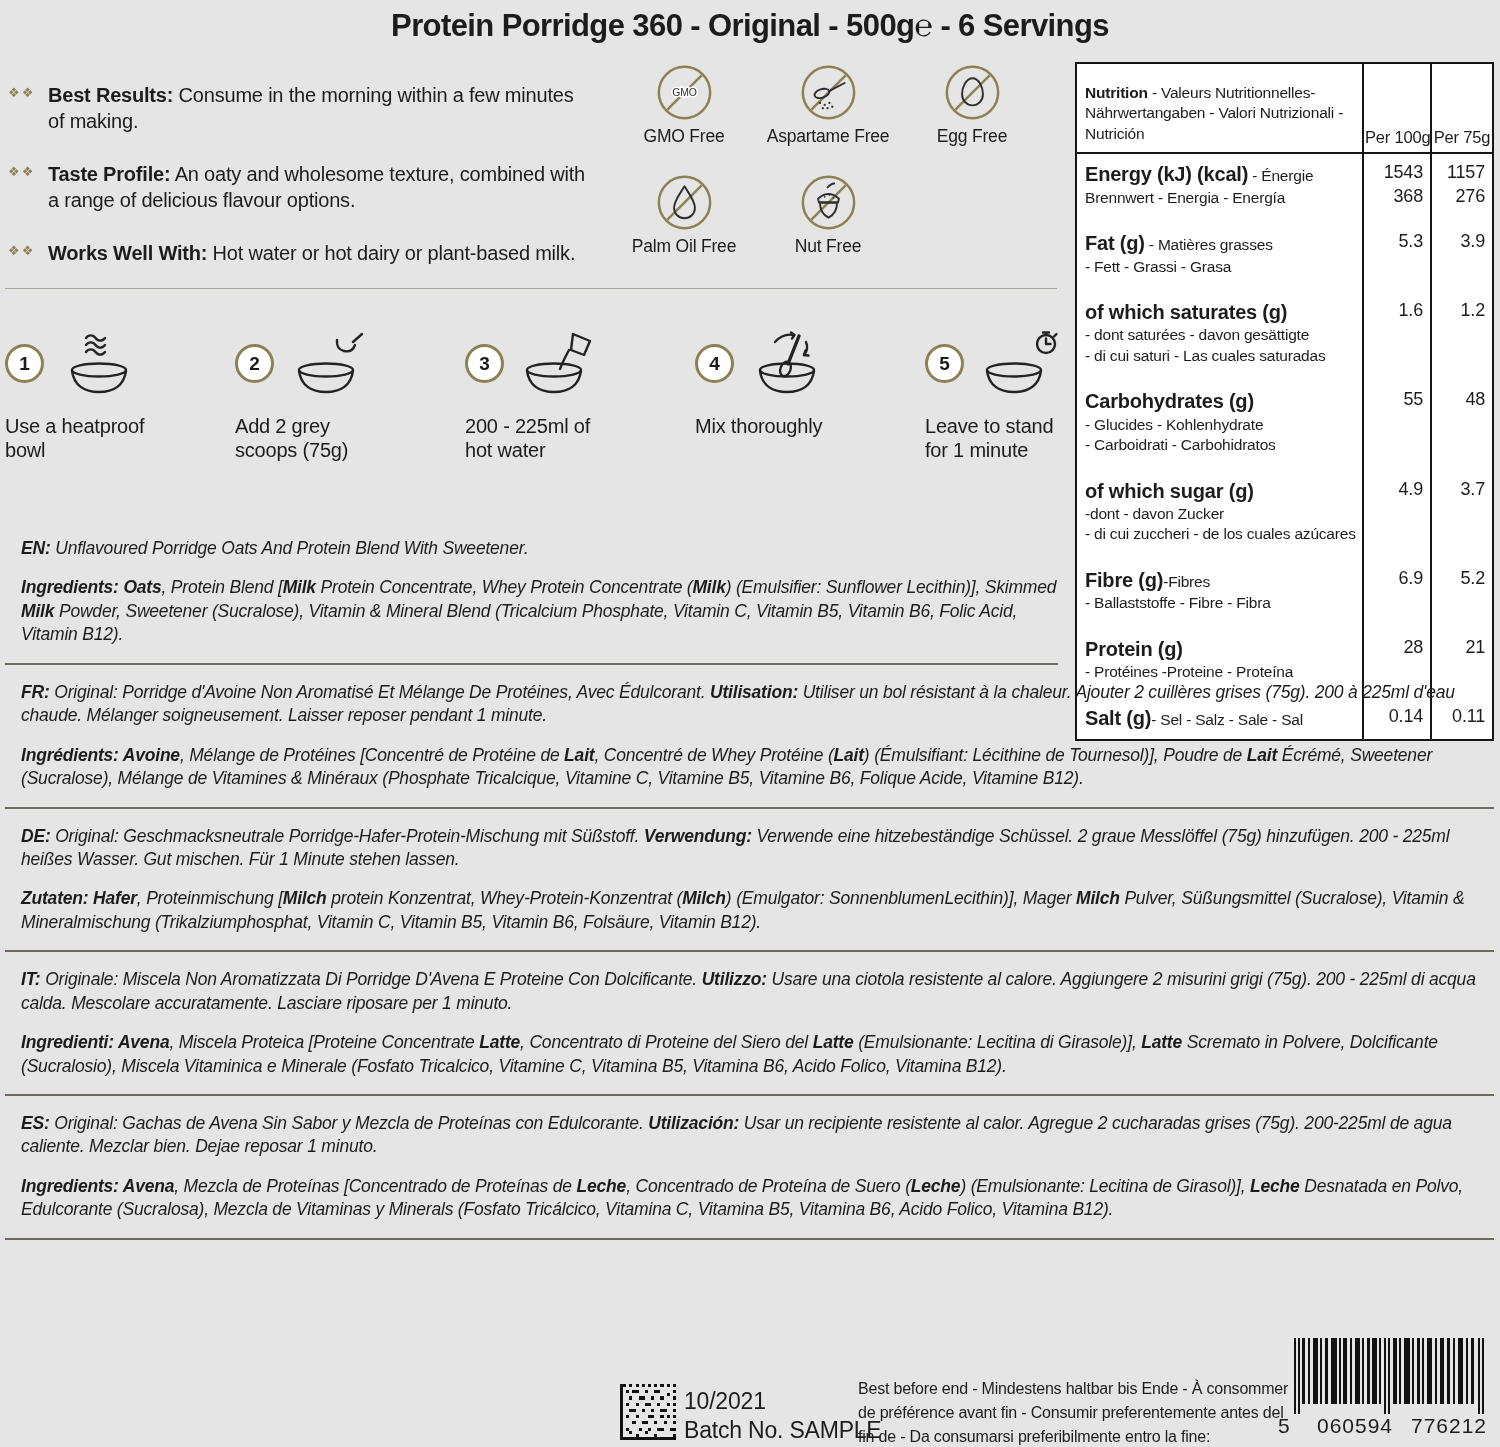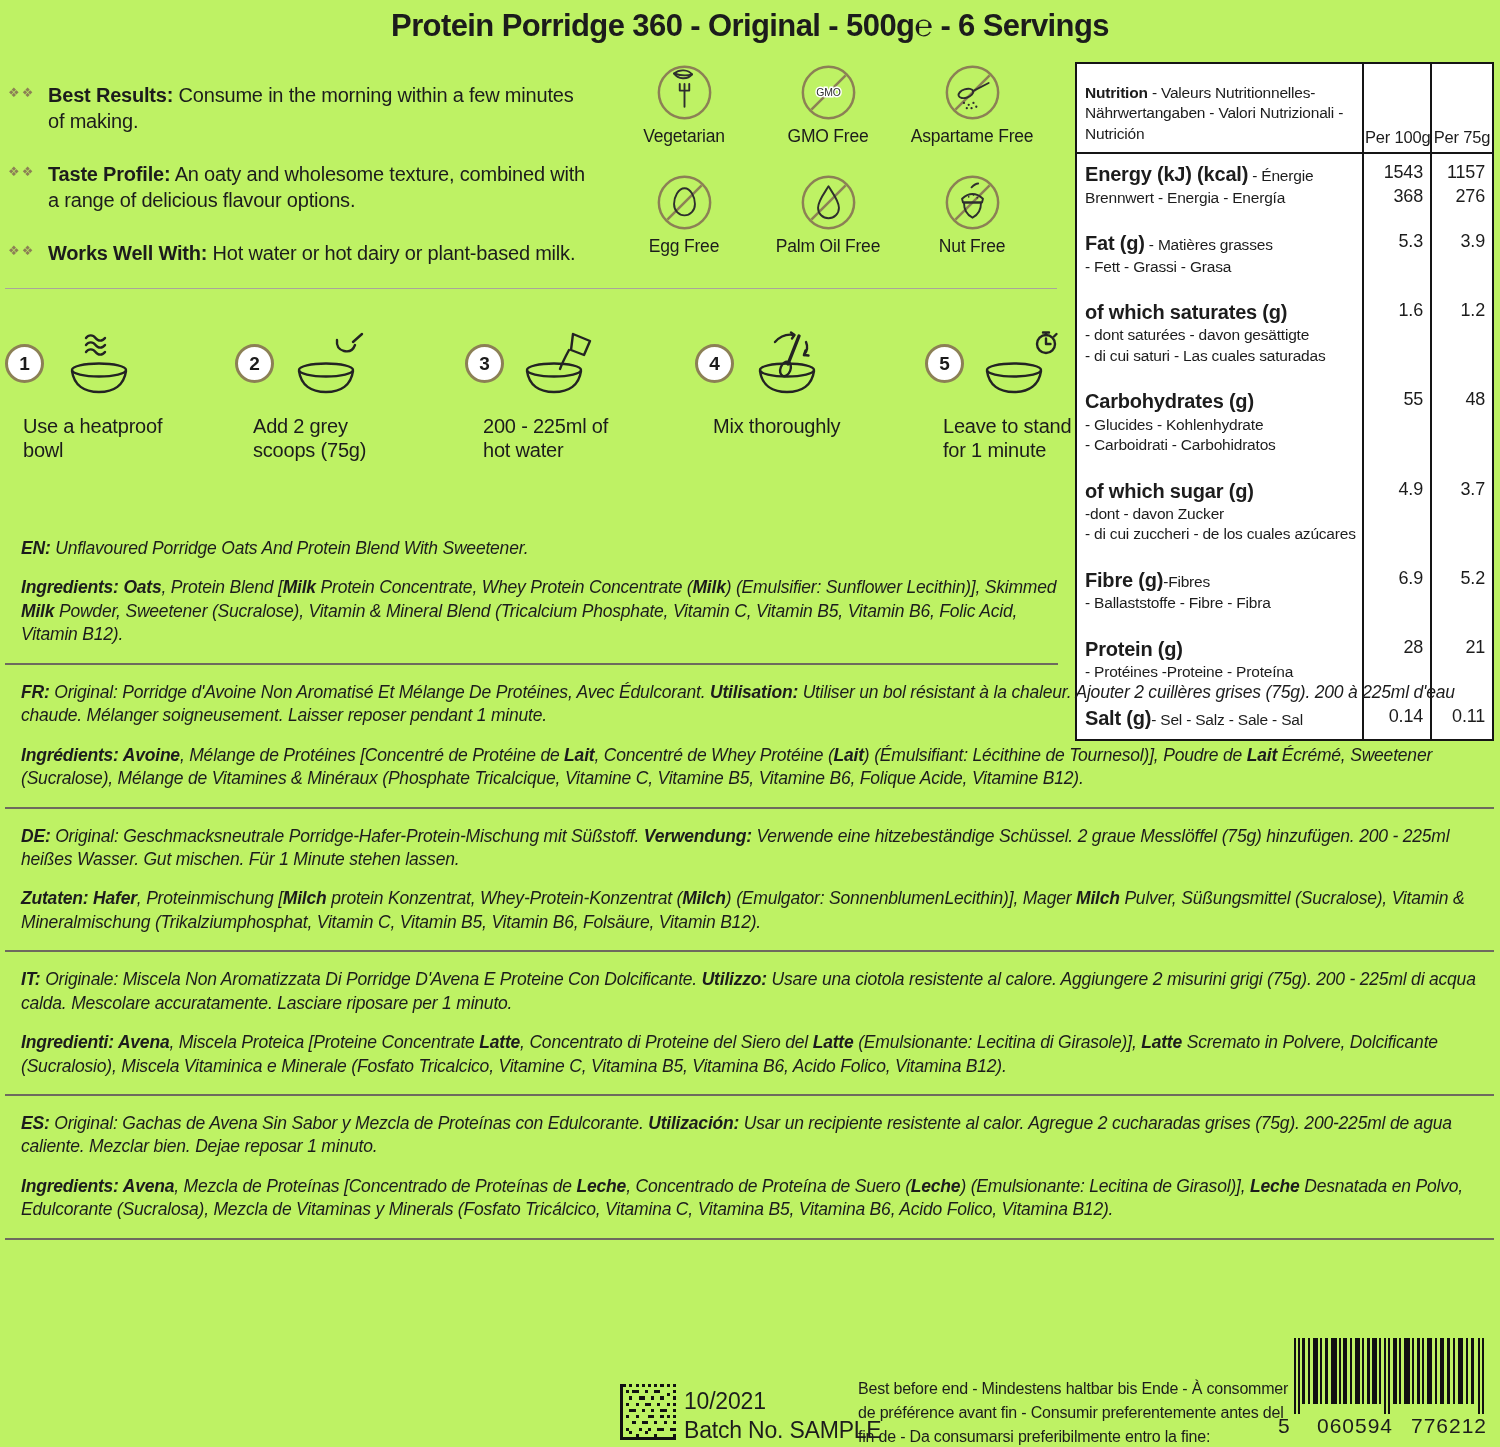--- a/index.html
+++ b/index.html
@@ -1,17 +1,17 @@
 <!DOCTYPE html>
 <html><head>
 <meta charset="utf-8">
 <style>
   html,body { margin:0; padding:0; background:#fff; }
   .sheet {
-    position:relative; width:1500px; height:1447px; background:#bef264;
+    position:relative; width:1500px; height:1447px; background:#e5e5e5;
     font-family:"Liberation Sans", sans-serif; color:#1c1c1c; overflow:hidden;
     letter-spacing:-0.2px;
   }
   b { font-weight:700; }
 
   
   .title { position:absolute; top:8px; left:0; width:100%; text-align:center;
     font-size:31px; font-weight:700; letter-spacing:-0.6px; }
 
   
@@ -38,21 +38,21 @@
     border-top:1.5px solid #a9a59b; }
 
   
   .steps { position:absolute; left:5px; top:330px; width:1100px; display:flex; }
   .step { position:relative; width:230px; height:142px; flex:0 0 auto; }
   .step-num { position:absolute; left:0; top:14px; width:33px; height:33px;
     border:3px solid #8c8055; border-radius:50%; display:flex; align-items:center;
     justify-content:center; font-size:19px; font-weight:600; background:#fff; }
   .step-icon { position:absolute; left:44px; top:0; }
   .sk { fill:none; stroke:#232323; stroke-width:2.4; stroke-linecap:round; stroke-linejoin:round; }
-  .step-caption { position:absolute; left:18px; top:84px; font-size:20px;
+  .step-caption { position:absolute; left:0; top:84px; font-size:20px;
     line-height:1.22; white-space:pre-line; }
 
   
   .nutrition { position:absolute; left:1075px; top:62px; width:417px;
     border-collapse:collapse; table-layout:fixed; background:#fff; }
   .nutrition, .nutrition td { border:0; }
   table.nutrition { border:2.5px solid #151515; }
   .nutrition td { vertical-align:top; }
   .nutrition .vline { border-left:2.5px solid #151515; }
   .nutrition thead td { border-bottom:2.5px solid #151515; }
@@ -104,29 +104,20 @@
       <span class="mark">❖❖</span>
       <b>Taste Profile:</b><span> An oaty and wholesome texture, combined with a range of delicious flavour options.</span>
     </div>
     <div class="bullet">
       <span class="mark">❖❖</span>
       <b>Works Well With:</b><span> Hot water or hot dairy or plant-based milk.</span>
     </div>
   </div>
 
   <div class="badges">
-    <div class="badge">
-      <svg viewBox="0 0 60 60">
-        <circle class="ring" cx="30" cy="30" r="27"></circle>
-        <path class="ink" d="M25,21 v7 M30,21 v7 M35,21 v7 M25,28 h10 M30,28 v17"></path>
-        <path class="ink" d="M19,10 C25,5 34,6 38,11 C33,17 23,16 19,10 Z"></path>
-        <path class="ink" d="M19,10 C25,12 31,13 38,11"></path>
-      </svg>
-      <span class="lbl">Vegetarian</span>
-    </div>
     <div class="badge">
       <svg viewBox="0 0 60 60">
         <circle class="ring" cx="30" cy="30" r="27"></circle>
         <line class="ring" x1="12" y1="48" x2="48" y2="12"></line>
         <text class="gmo-text" x="30" y="34" text-anchor="middle">GMO</text>
       </svg>
       <span class="lbl">GMO Free</span>
     </div>
     <div class="badge">
       <svg viewBox="0 0 60 60">

